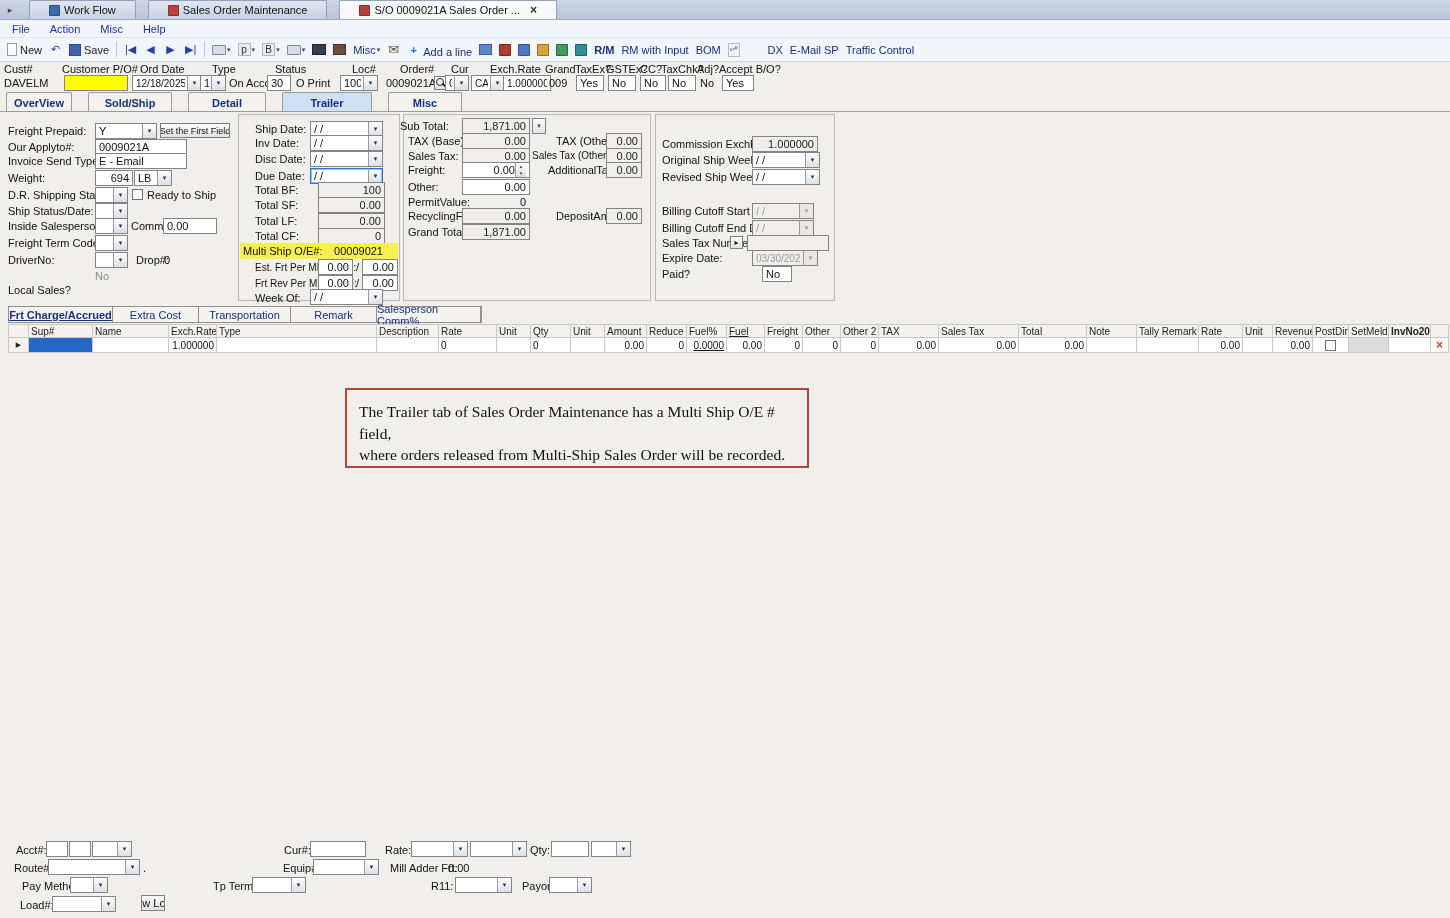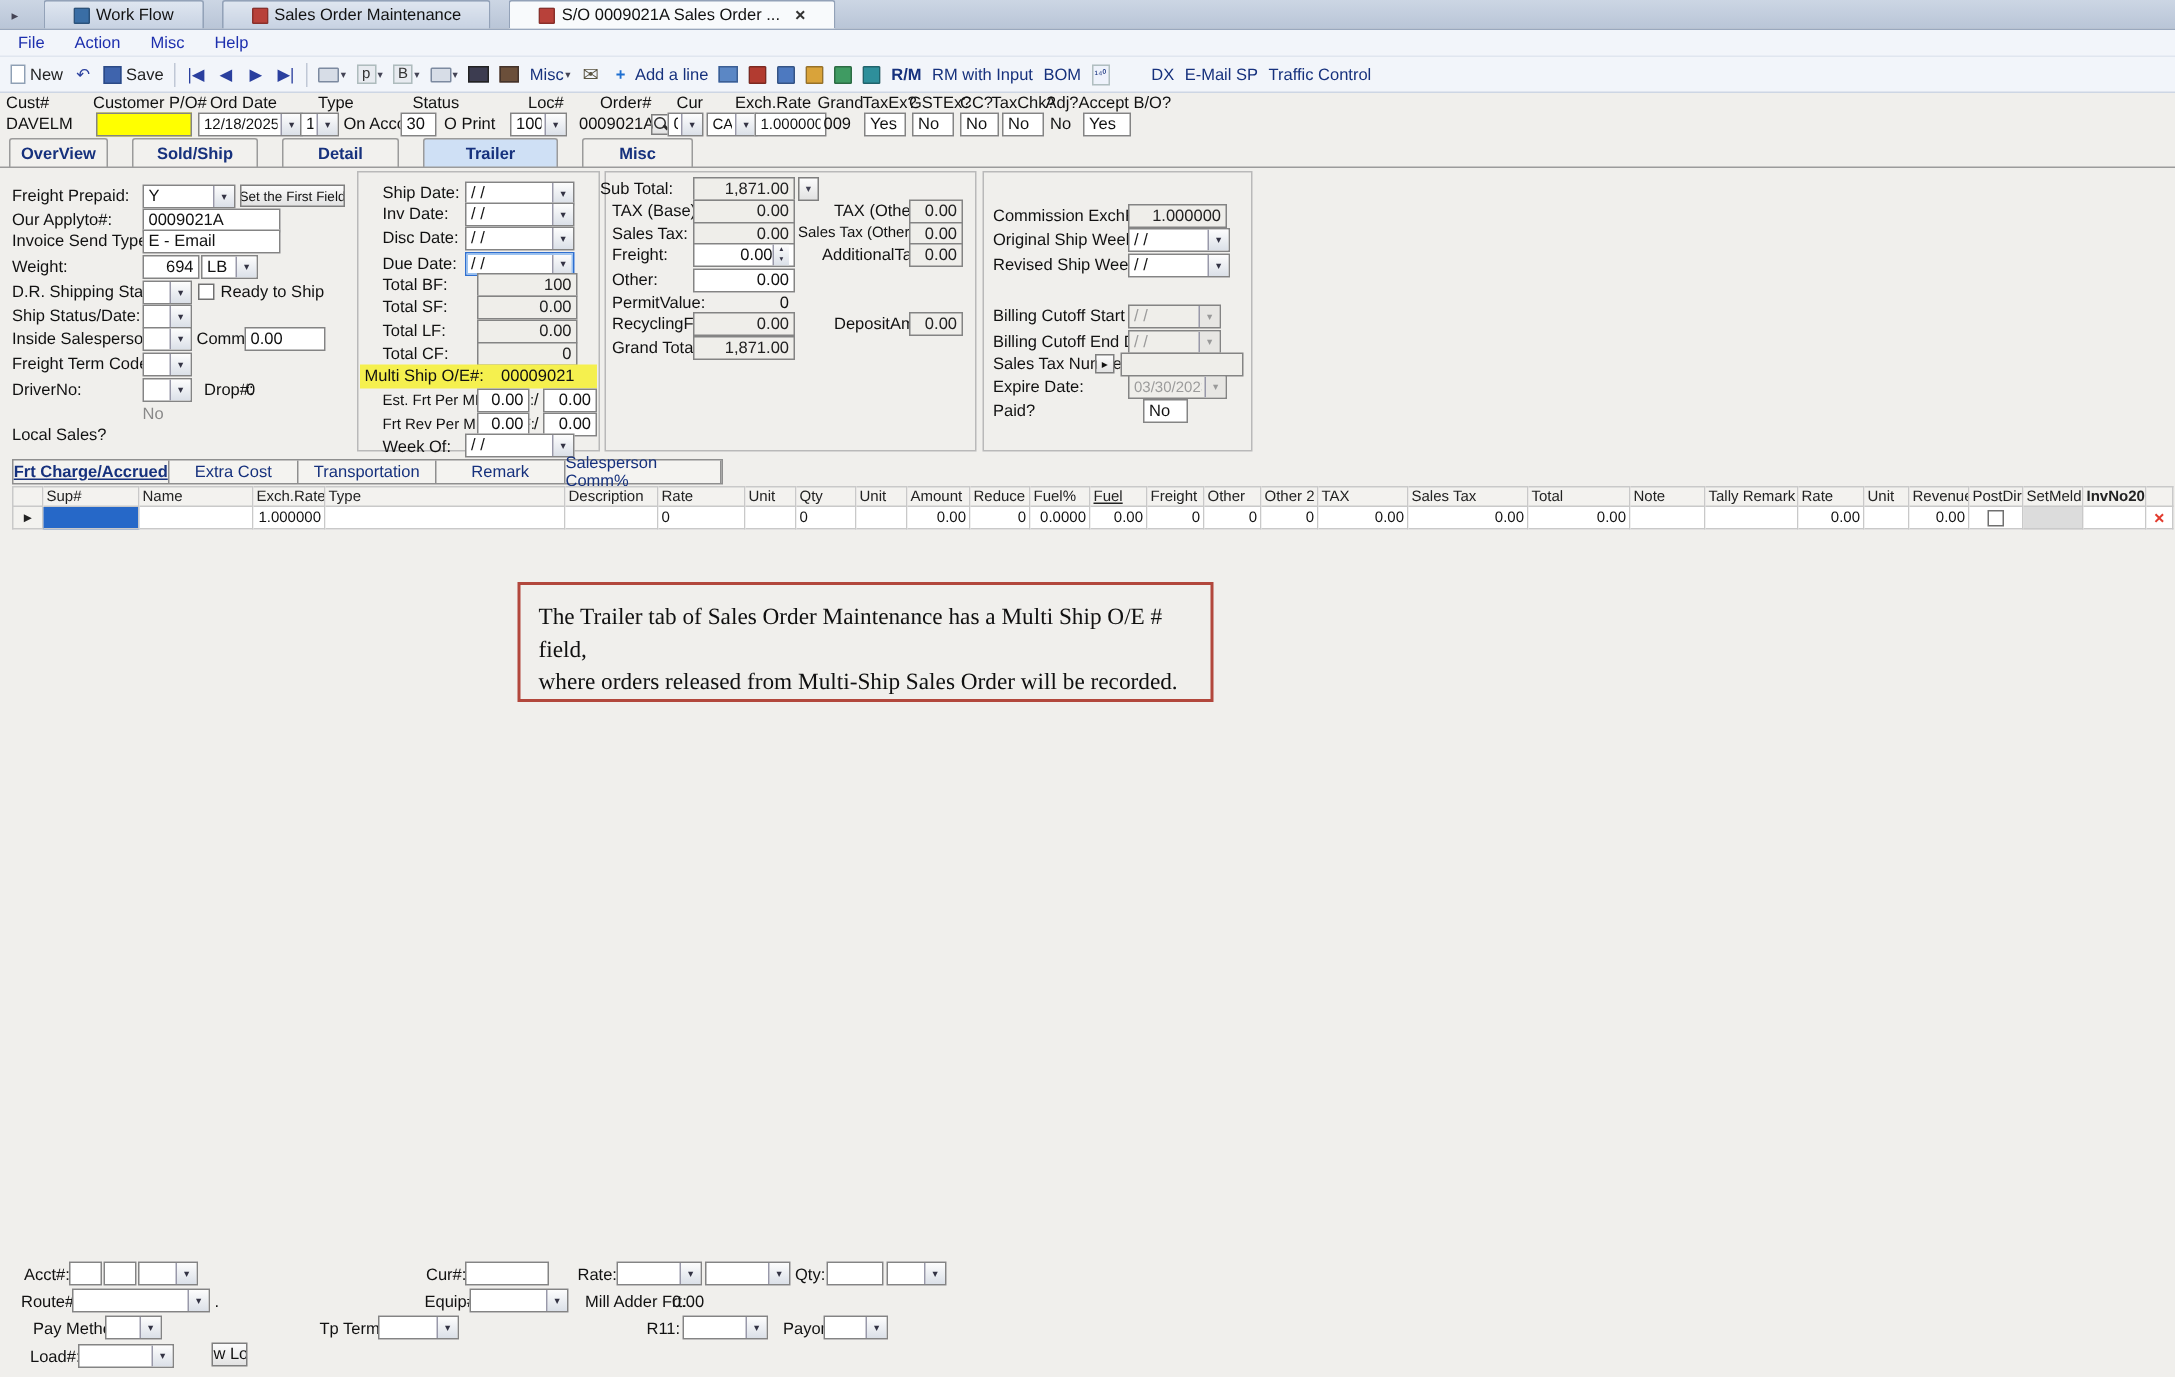--- a/index.html
+++ b/index.html
@@ -14,21 +14,21 @@
 .wtab.active{background:#f8fafc}
 .wtab-ic{width:11px;height:11px;border-radius:1px;border:1px solid rgba(0,0,0,.25)}
 .wtab-x{margin-left:6px;font-weight:bold;font-size:12px;color:#333}
 
 
 #menubar{position:absolute;left:0;top:20px;width:1450px;height:18px;background:#f2f5fa;border-bottom:1px solid #e0e6ef;display:flex;align-items:center;padding:0 12px;color:#1d2fae}
 #menu-items{display:flex;gap:20px}
 
 
 #toolbar{position:absolute;left:0;top:38px;width:1450px;height:24px;background:#f2f5fa;border-bottom:1px solid #cdd6e4;display:flex;align-items:center;gap:7px;padding:0 7px;color:#16317d}
-.tbtn{display:flex;align-items:center;gap:3px;color:#222}
+.tbtn{display:flex;align-items:flex-end;gap:3px;color:#222}
 .tico{display:inline-flex;align-items:center;justify-content:center;min-width:13px;height:16px;font-size:11px;color:#2a3f9e}
 .tsep{width:1px;height:16px;background:#c0c8d6}
 .tlink{color:#16317d;white-space:nowrap}
 .bold{font-weight:bold}
 .mini{font-size:7px;color:#445}
 .tgrp{display:inline-flex;align-items:center;gap:1px}
 .ic-page{width:10px;height:13px;background:#fff;border:1px solid #8fa0b5}
 .ic-disk{width:12px;height:12px;background:#3f64ad;border:1px solid #2c4a86}
 .ic-printer{width:14px;height:10px;background:#d7dde7;border:1px solid #7c8aa0;border-radius:1px}
 .ic-letter{font-size:10px;color:#333;border:1px solid #9aab;background:#e8ebf0;width:13px;height:13px;display:inline-flex;align-items:center;justify-content:center}
@@ -596,21 +596,21 @@
       <div class="gc gd" style="width: 76px;"></div>
       <div class="gc gd r" style="width: 48px;">1.000000</div>
       <div class="gc gd" style="width: 160px;"></div>
       <div class="gc gd" style="width: 62px;"></div>
       <div class="gc gd" style="width: 58px;">0</div>
       <div class="gc gd" style="width: 34px;"></div>
       <div class="gc gd" style="width: 40px;">0</div>
       <div class="gc gd" style="width: 34px;"></div>
       <div class="gc gd r" style="width: 42px;">0.00</div>
       <div class="gc gd r" style="width: 40px;">0</div>
-      <div class="gc gd r" style="width: 40px;">0.0000</div>
+      <div class="gc gd r" style="width: 40px; text-decoration: underline;">0.0000</div>
       <div class="gc gd r" style="width: 38px;">0.00</div>
       <div class="gc gd r" style="width: 38px;">0</div>
       <div class="gc gd r" style="width: 38px;">0</div>
       <div class="gc gd r" style="width: 38px;">0</div>
       <div class="gc gd r" style="width: 60px;">0.00</div>
       <div class="gc gd r" style="width: 80px;">0.00</div>
       <div class="gc gd r" style="width: 68px;">0.00</div>
       <div class="gc gd" style="width: 50px;"></div>
       <div class="gc gd" style="width: 62px;"></div>
       <div class="gc gd r" style="width: 44px;">0.00</div>

